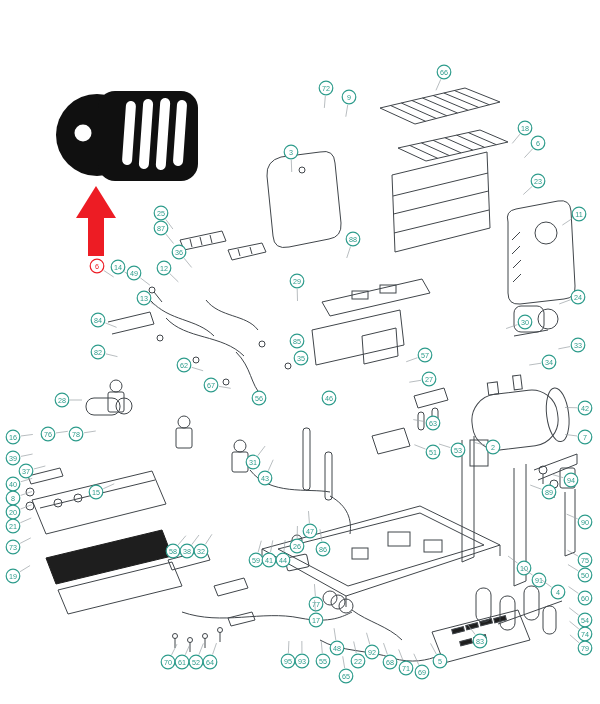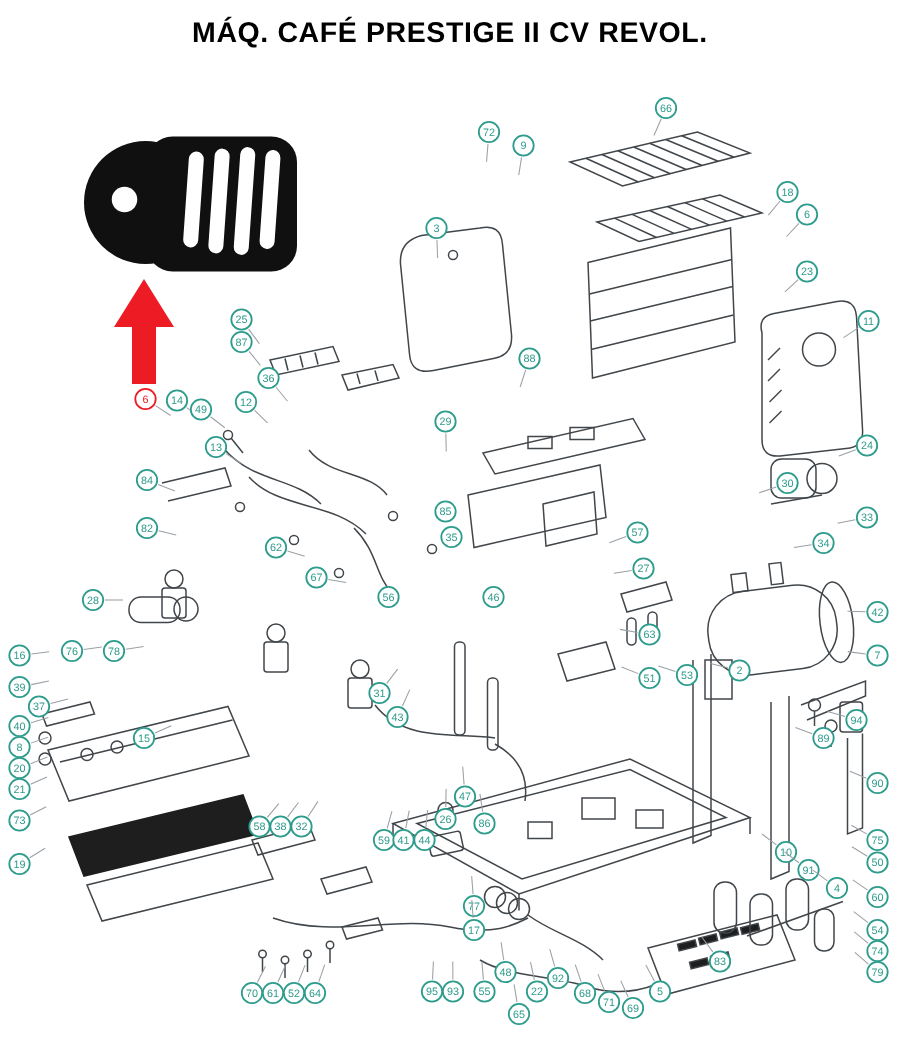--- a/index.html
+++ b/index.html
@@ -715,14 +715,13 @@
           <text x="585" y="636.5" text-anchor="middle" font-size="7.2" fill="#2e9c8c">74</text>
         </g>
         <g>
           <line x1="578.9649796969154" y1="642.7484735608247" x2="569.9124492422886" y2="634.8711839020617" stroke="#9aa0a5" stroke-width="0.7"></line>
           <circle cx="585" cy="648" r="6.8" fill="#ffffff" stroke="#2e9c8c" stroke-width="1.2"></circle>
           <text x="585" y="650.5" text-anchor="middle" font-size="7.2" fill="#2e9c8c">79</text>
         </g>
       </g>
   </svg>
 
-  <h1 class="title">MÁQ. CAFÉ PRESTIGE II CV REVOL.</h1>
 </div>
 
 </body></html>

